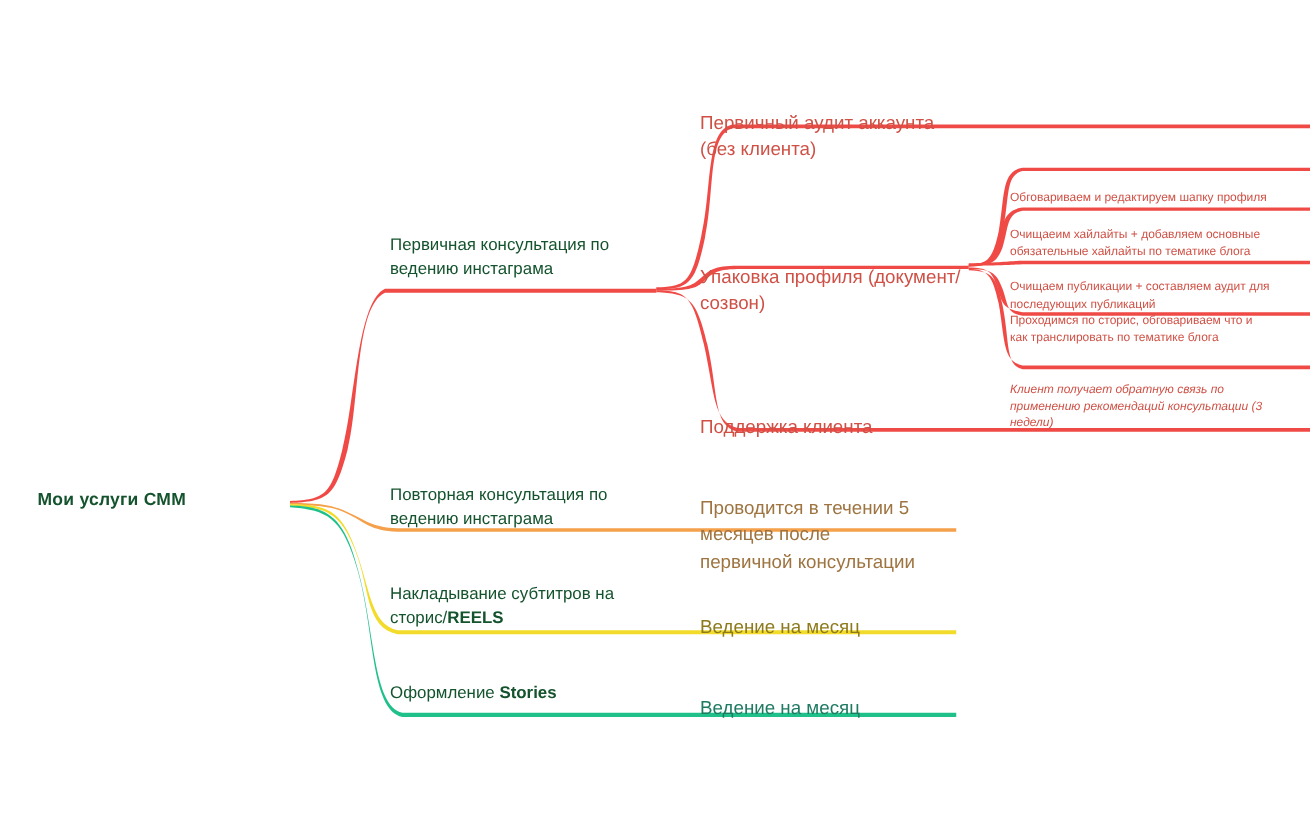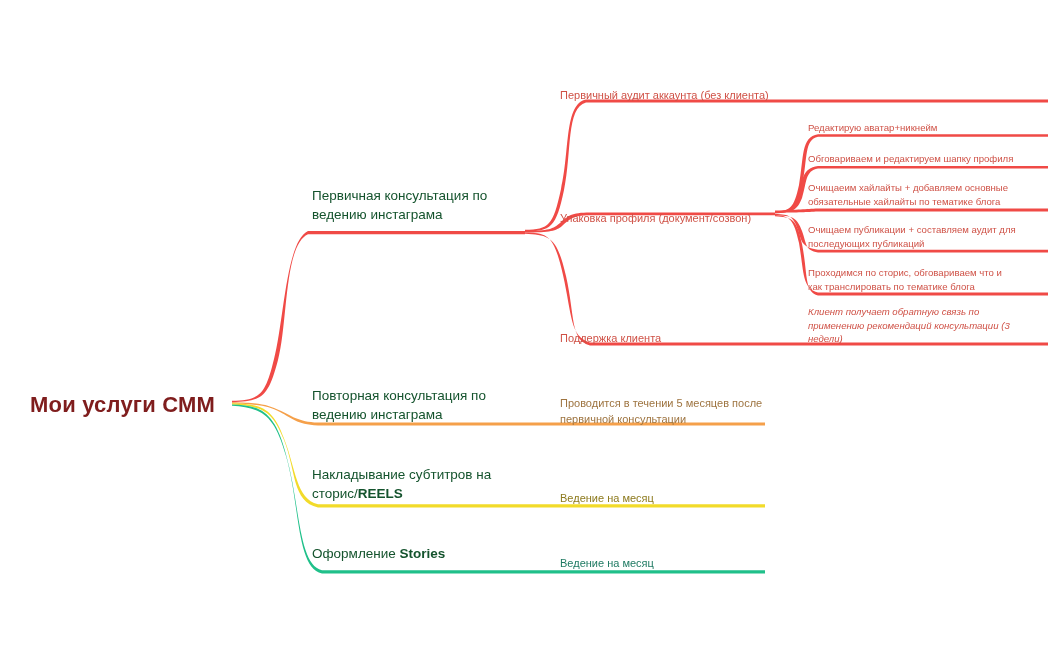--- a/index.html
+++ b/index.html
@@ -9,38 +9,38 @@
     font-family:"Liberation Sans", sans-serif;
     overflow:hidden;
     position:relative;
   }
   #canvas{position:absolute;left:0;top:0;width:1048px;height:650px;}
   svg.edges{position:absolute;left:0;top:0;width:1048px;height:650px;}
 
   .node{position:absolute;}
 
   .root-label{
-    font-size:22px;
+    font-size:14px;
     font-weight:600;
-    color:#7f1d1d;
+    color:#14532d;
     letter-spacing:.2px;
     white-space:nowrap;
     line-height:1.25;
   }
 
   .lv2-label{
     font-size:13.5px;
     color:#14532d;
     line-height:1.42;
     white-space:pre-line;
   }
   .lv2-label b{font-weight:700;}
 
   .lv3-label{
-    font-size:11px;
+    font-size:15px;
     line-height:1.42;
     white-space:pre-line;
   }
   .lv4-label{
     font-size:9.6px;
     line-height:1.42;
     white-space:pre-line;
   }
   .c-red{color:#cf5146;}
   .c-orange{color:#9e7440;}
@@ -182,30 +182,29 @@
   <div class="node lv3-label c-red" style="left:560px;top:331px;width:200px;">Поддержка клиента</div>
 
   <div class="node lv3-label c-orange" style="left:560px;top:396px;width:210px;">Проводится в течении 5 месяцев после
 первичной консультации</div>
 
   <div class="node lv3-label c-yellow" style="left:560px;top:491px;width:200px;">Ведение на месяц</div>
 
   <div class="node lv3-label c-green" style="left:560px;top:556px;width:200px;">Ведение на месяц</div>
 
 
-  <div class="node lv4-label c-red" style="left:808px;top:121px;width:230px;">Редактирую аватар+никнейм</div>
 
   <div class="node lv4-label c-red" style="left:808px;top:152px;width:235px;">Обговариваем и редактируем шапку профиля</div>
 
   <div class="node lv4-label c-red" style="left:808px;top:181px;width:235px;">Очищаеим хайлайты + добавляем основные
 обязательные хайлайты по тематике блога</div>
 
   <div class="node lv4-label c-red" style="left:808px;top:223px;width:235px;">Очищаем публикации + составляем аудит для
 последующих публикаций</div>
 
-  <div class="node lv4-label c-red" style="left:808px;top:266px;width:235px;">Проходимся по сторис, обговариваем что и
+  <div class="node lv4-label c-red" style="left:808px;top:250px;width:235px;">Проходимся по сторис, обговариваем что и
 как транслировать по тематике блога</div>
 
   <div class="node lv4-label c-red" style="left:808px;top:305px;width:230px;font-style:italic;">Клиент получает обратную связь по
 применению рекомендаций консультации (3
 недели)</div>
 
 </div>
 
 </body></html>

